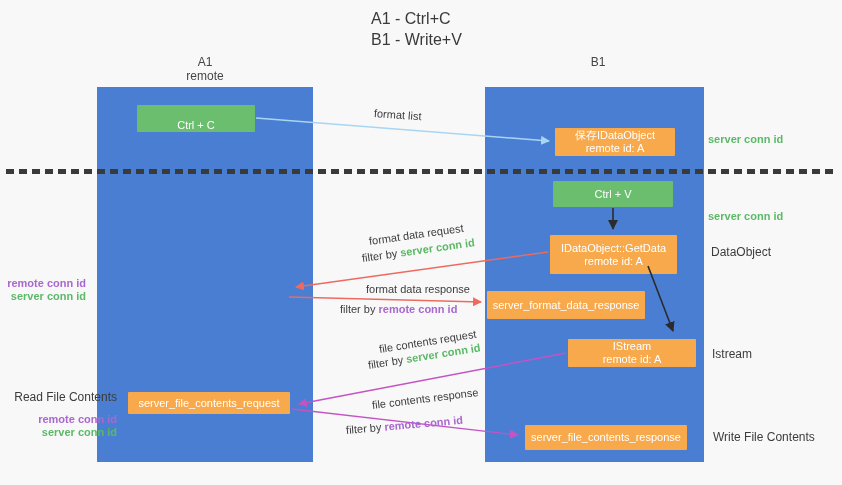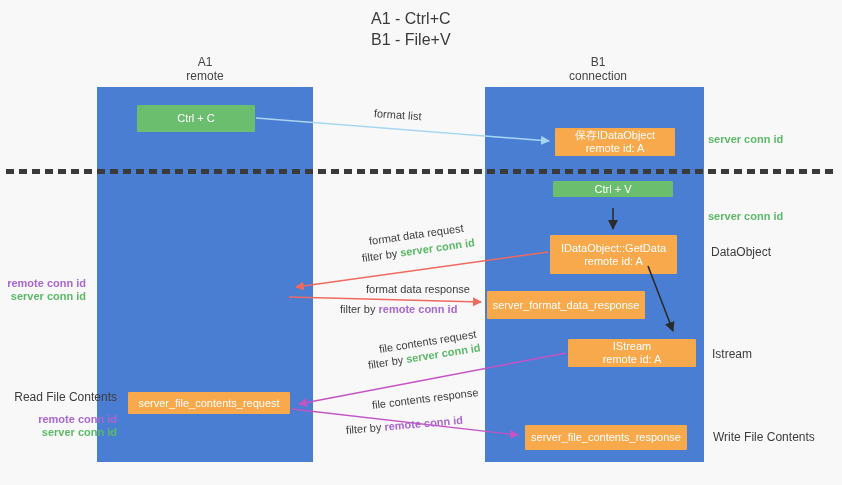--- a/index.html
+++ b/index.html
@@ -30,47 +30,46 @@
   .dark12{font-size:12px;color:#3c3c3c;}
   .leftblk{text-align:right;font-size:11px;line-height:13px;z-index:5;}
 </style>
 </head>
 <body>
 
 <div id="canvas">
 
   <div class="abs title nowrap">
     <div>A1 - Ctrl+C</div>
-    <div>B1 - File+V</div>
+    <div>B1 - Write+V</div>
   </div>
 
   <div class="abs col-head" style="left:145px;">
     <div>A1</div>
     <div>remote</div>
   </div>
   <div class="abs col-head" style="left:538px;">
     <div>B1</div>
-    <div>connection</div>
   </div>
 
   <div class="abs col" style="left:97px;width:216px;"></div>
   <div class="abs col" style="left:485px;width:219px;"></div>
 
   <div class="abs divider"></div>
 
-  <div class="abs bx bx-green" style="left:137px;top:105px;width:118px;height:27px;">
+  <div class="abs bx bx-green" style="left:137px;top:105px;width:118px;height:27px;justify-content:flex-end;">
     <span>Ctrl + C</span>
   </div>
 
   <div class="abs bx bx-orange" style="left:555px;top:128px;width:120px;height:28px;justify-content:center;">
     <span>保存IDataObject</span>
     <span>remote id: A</span>
   </div>
 
-  <div class="abs bx bx-green" style="left:553px;top:181px;width:120px;height:16px;">
+  <div class="abs bx bx-green" style="left:553px;top:181px;width:120px;height:26px;">
     <span>Ctrl + V</span>
   </div>
 
   <div class="abs bx bx-orange" style="left:550px;top:235px;width:127px;height:39px;">
     <span>IDataObject::GetData</span>
     <span>remote id: A</span>
   </div>
 
 
   <div class="abs bx bx-orange" style="left:487px;top:291px;width:158px;height:28px;">

